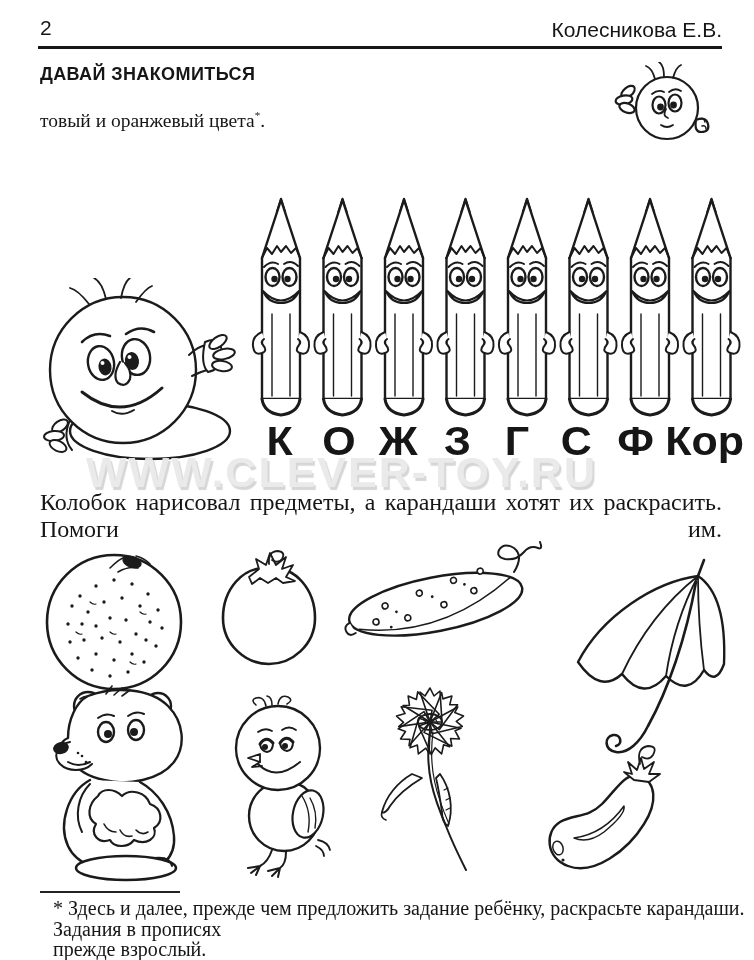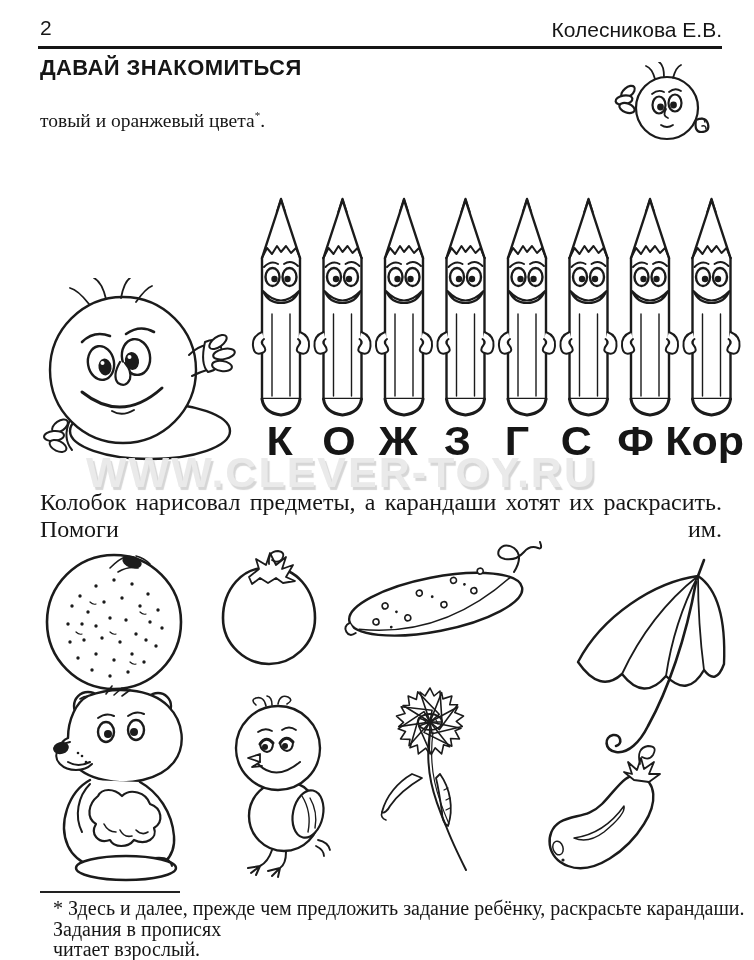--- a/index.html
+++ b/index.html
@@ -2,22 +2,22 @@
 <html><head>
 <meta charset="utf-8">
 <style>
   html,body{margin:0;padding:0;background:#888;}
   .page{position:relative;width:754px;height:960px;background:#ffffff;color:#161616;
         font-family:"Liberation Serif",serif;overflow:hidden;margin:0 auto;}
   .abs{position:absolute;}
   .hdr-num{left:40px;top:16px;font-family:"Liberation Sans",sans-serif;font-size:21px;}
   .hdr-author{right:32px;top:18px;font-family:"Liberation Sans",sans-serif;font-size:21px;margin-left:26px;}
   .hdr-rule{left:38px;top:46px;width:684px;height:3px;background:#161616;}
-  .title{left:40px;top:55px;font-family:"Liberation Sans",sans-serif;font-weight:bold;
-         font-size:22px;letter-spacing:.4px;}
+  .title{left:40px;top:64px;font-family:"Liberation Sans",sans-serif;font-weight:bold;
+         font-size:18px;letter-spacing:.4px;}
   .intro{left:40px;top:102px;width:578px;font-size:19.5px;line-height:27.5px;z-index:3;}
   .jline{text-align:justify;text-align-last:justify;}
   .intro sup{font-size:11px;}
   .ill{position:absolute;z-index:1;}
   .letters{left:250px;top:418px;width:494px;display:flex;z-index:3;
            font-family:"Liberation Sans",sans-serif;font-weight:bold;font-size:43px;line-height:46px;}
   .letters span{flex:1;text-align:center;transform:scaleY(.96);}
   .watermark{left:86px;top:448px;z-index:2;font-family:"Liberation Sans",sans-serif;
              font-weight:bold;font-size:43px;color:#e9e9e9;letter-spacing:2px;
              text-shadow:2px 3px 1px #d4d4d4;opacity:.95;white-space:nowrap;}
@@ -328,16 +328,16 @@
         <circle cx="33" cy="124" r="1.6" fill="#1b1b1b" stroke="none"></circle>
         <path d="M104 44 L94 36 L102 38 L98 26 L107 34 L111 22 L114 33 L124 26 L119 38 L130 38 L119 46 Z" fill="#fff" stroke-width="1.8"></path>
         <path d="M110 28 Q106 12 118 10 Q128 10 123 19 Q119 25 112 21" stroke-width="1.8"></path>
       </g>
     </svg>
   </div>
 
   <div class="abs fn-rule"></div>
   <div class="abs footnote">
     <div><span>*</span> <span>Здесь и далее, прежде чем предложить задание ребёнку, раскрасьте карандаши. Задания в прописях</span></div>
-    <div>читает взрослый.</div>
+    <div>прежде взрослый.</div>
   </div>
 
 </div>
 
 </body></html>

